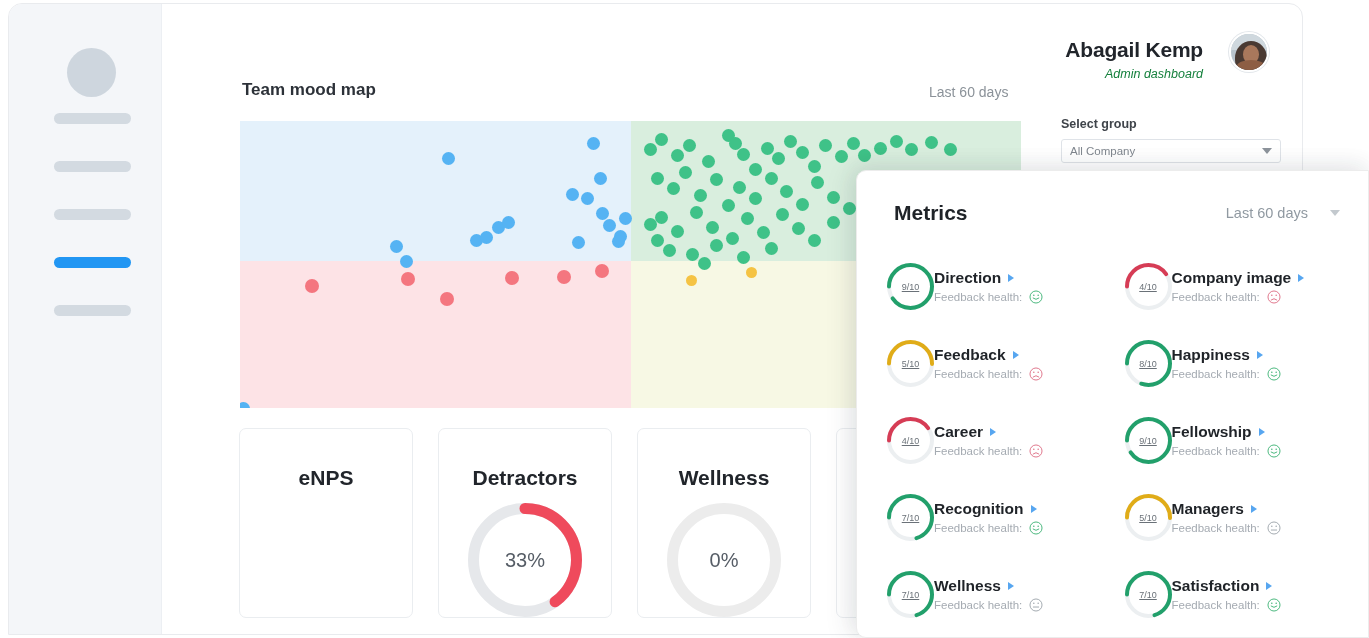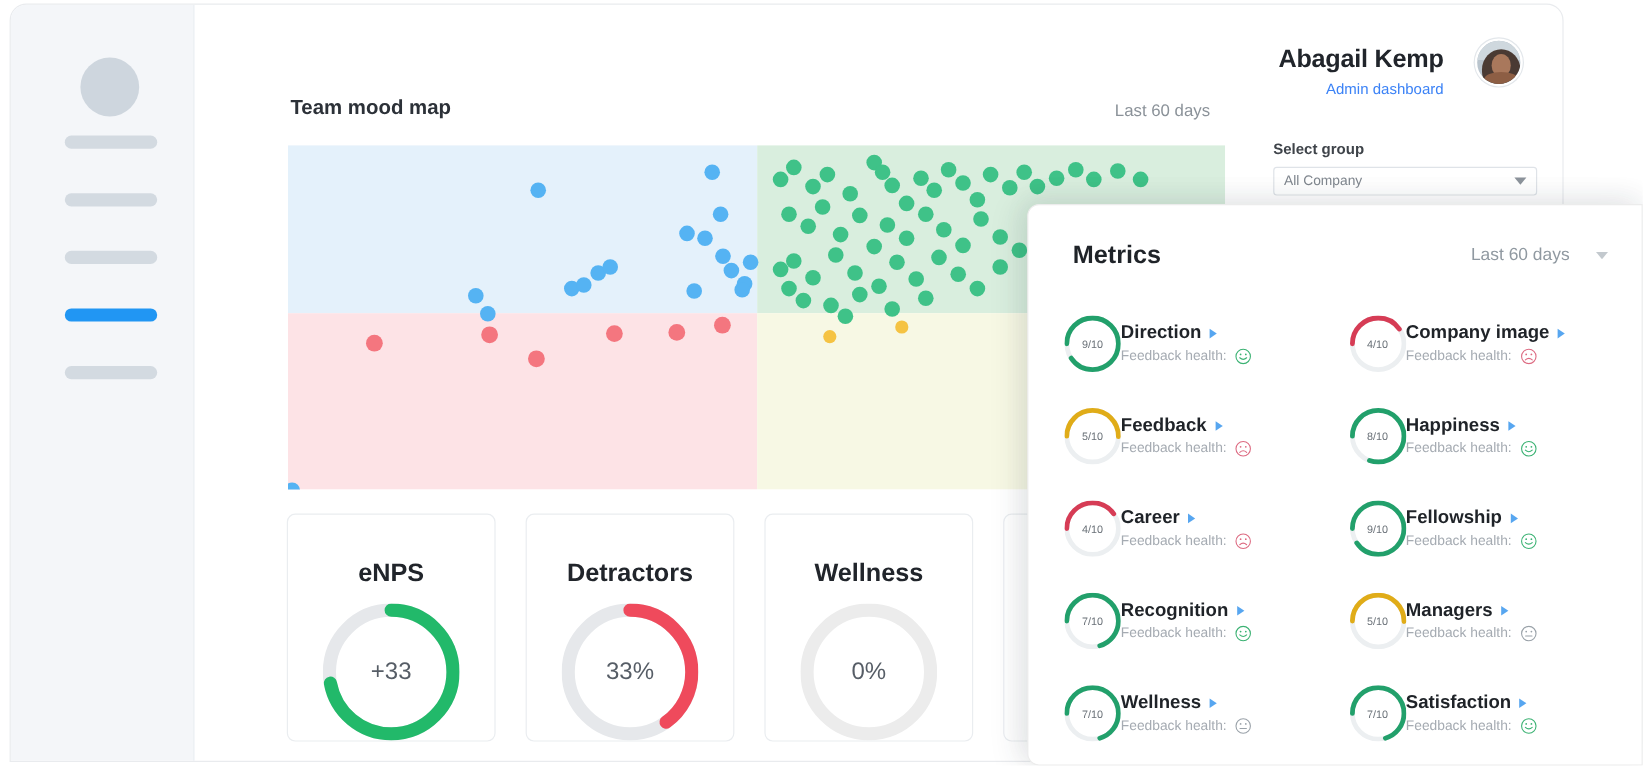--- a/index.html
+++ b/index.html
@@ -50,22 +50,23 @@
   .user-header {
     position: absolute; right: 33px; top: 28px;
     display: flex; align-items: flex-start; gap: 26px;
   }
   .user-names { text-align: right; padding-top: 6px; }
   .user-name {
     font-size: 21px; font-weight: bold; color: #21252b; letter-spacing: -0.2px;
     line-height: 24px; white-space: nowrap;
   }
   .user-role {
-    font-size: 12.5px; color: #3b82f6; line-height: 18px; margin-top: 3px;
+    font-size: 12.5px; color: #15803d; line-height: 18px; margin-top: 3px;
     white-space: nowrap;
+    font-style: italic;
   }
   .avatar-photo {
     width: 40px; height: 40px; border-radius: 50%;
     overflow: hidden; position: relative;
     background: #b9c4cd;
     border: 2px solid #fff;
     box-shadow: 0 0 0 1px #e3e7eb;
   }
   .avatar-photo .hair {
     position: absolute; left: 4px; top: 7px; width: 32px; height: 34px;
@@ -181,21 +182,21 @@
   .metrics-grid {
     position: absolute; left: 30px; top: 77px; right: 14px;
     display: grid; grid-template-columns: 1fr 1fr;
     row-gap: 0; column-gap: 8px;
   }
   .metric-row { display: flex; align-items: center; height: 77px; }
   .metric-ring { position: relative; width: 47px; height: 47px; flex: 0 0 47px; }
   .metric-ring .rv {
     position: absolute; inset: 0; display: flex;
     align-items: center; justify-content: center;
-    font-size: 9px; color: #6a7178;
+    font-size: 9px; color: #6a7178; text-decoration: underline;
   }
   .metric-text { }
   .metric-name-line { display: flex; align-items: center; gap: 7px; }
   .metric-name { font-size: 15.5px; font-weight: bold; color: #1f2328; }
   .tri-right {
     width: 0; height: 0;
     border-top: 4px solid transparent; border-bottom: 4px solid transparent;
     border-left: 6px solid #57a6f0;
   }
   .metric-sub {
@@ -334,27 +335,20 @@
           <div class="dot red" style="width: 14px; height: 14px; left: 317.115px; top: 149.415px;"></div>
           <div class="dot red" style="width: 14px; height: 14px; left: 355.384px; top: 142.814px;"></div>
           <div class="dot yellow" style="width: 11px; height: 11px; left: 445.918px; top: 153.785px;"></div>
           <div class="dot yellow" style="width: 11px; height: 11px; left: 506.055px; top: 146.036px;"></div>
         </div>
     </div>
 
     <div id="stat-cards">
         <div class="stat-card c0">
           <div class="stat-title">eNPS</div>
-          <div class="stat-donut">
-            <svg width="114" height="114" viewBox="0 0 114 114">
-              <circle cx="57" cy="57" r="51.5" fill="none" stroke="#e6e8eb" stroke-width="11" transform="rotate(-90 57 57)"></circle>
-              <circle cx="57" cy="57" r="51.5" fill="none" stroke="#22b96a" stroke-width="11" stroke-dasharray="232.98051119021903 90.60353212952964" stroke-linecap="round" transform="rotate(-90 57 57)"></circle>
-            </svg>
-            <div class="dv">+33</div>
-          </div>
         </div>
         <div class="stat-card c1">
           <div class="stat-title">Detractors</div>
           <div class="stat-donut">
             <svg width="114" height="114" viewBox="0 0 114 114">
               <circle cx="57" cy="57" r="51.5" fill="none" stroke="#e6e8eb" stroke-width="11" transform="rotate(-90 57 57)"></circle>
               <circle cx="57" cy="57" r="51.5" fill="none" stroke="#ef4a5c" stroke-width="11" stroke-dasharray="129.43361732789947 194.1504259918492" stroke-linecap="round" transform="rotate(-90 57 57)"></circle>
             </svg>
             <div class="dv">33%</div>
           </div>

